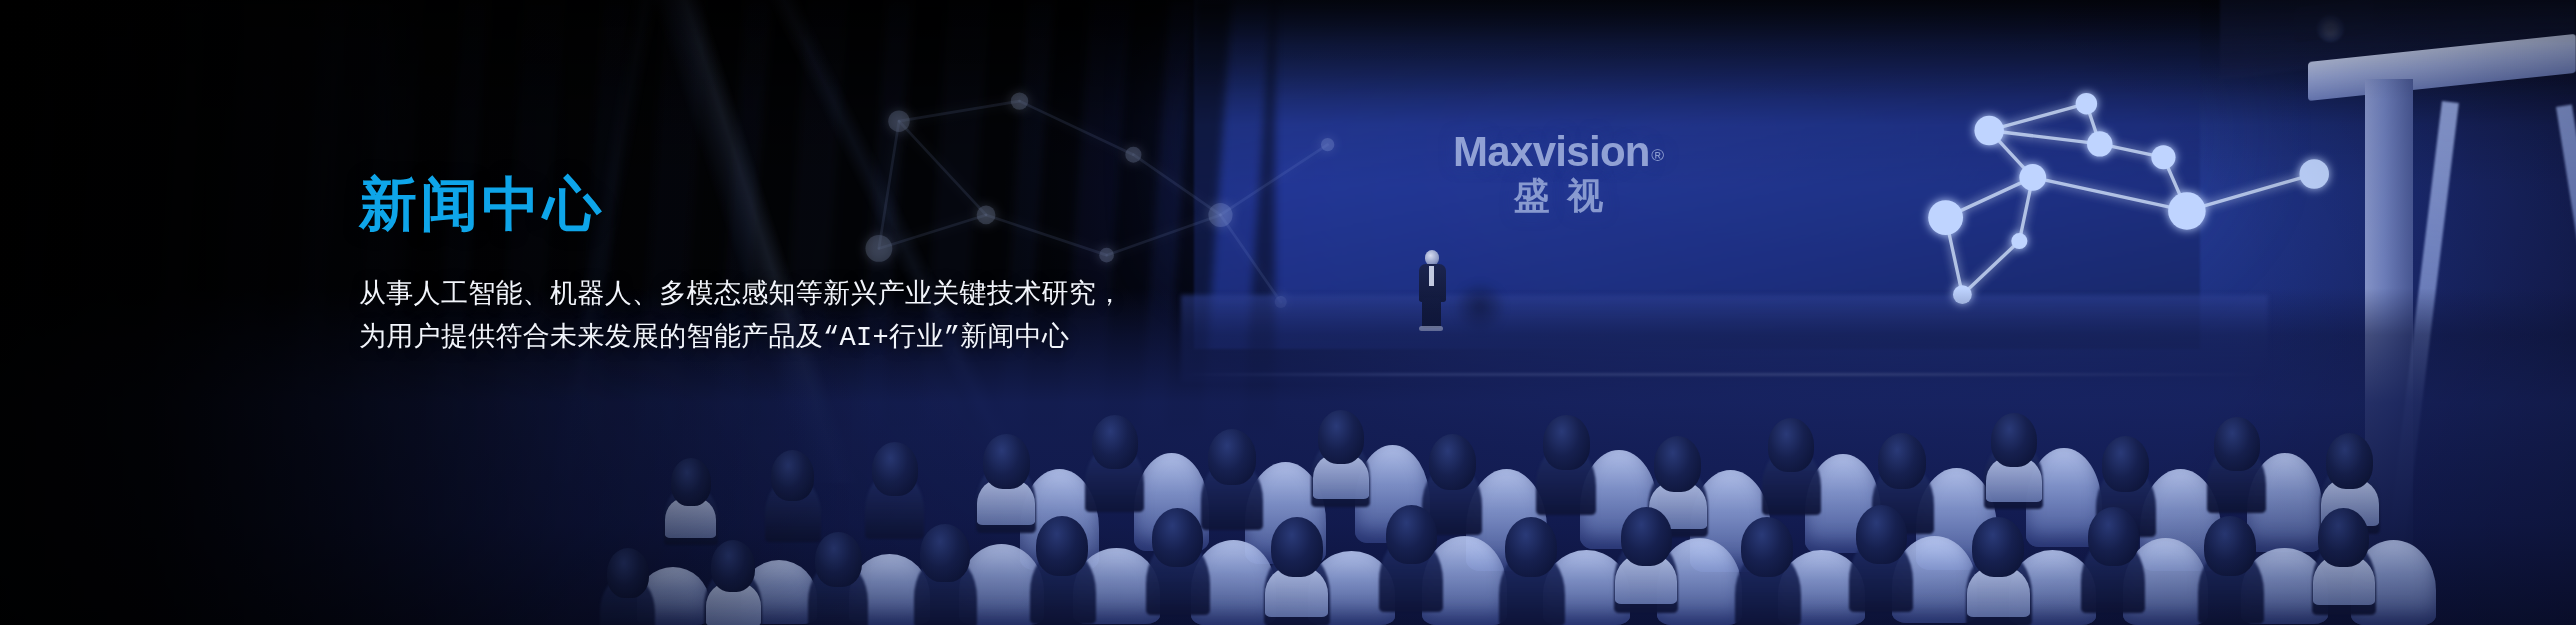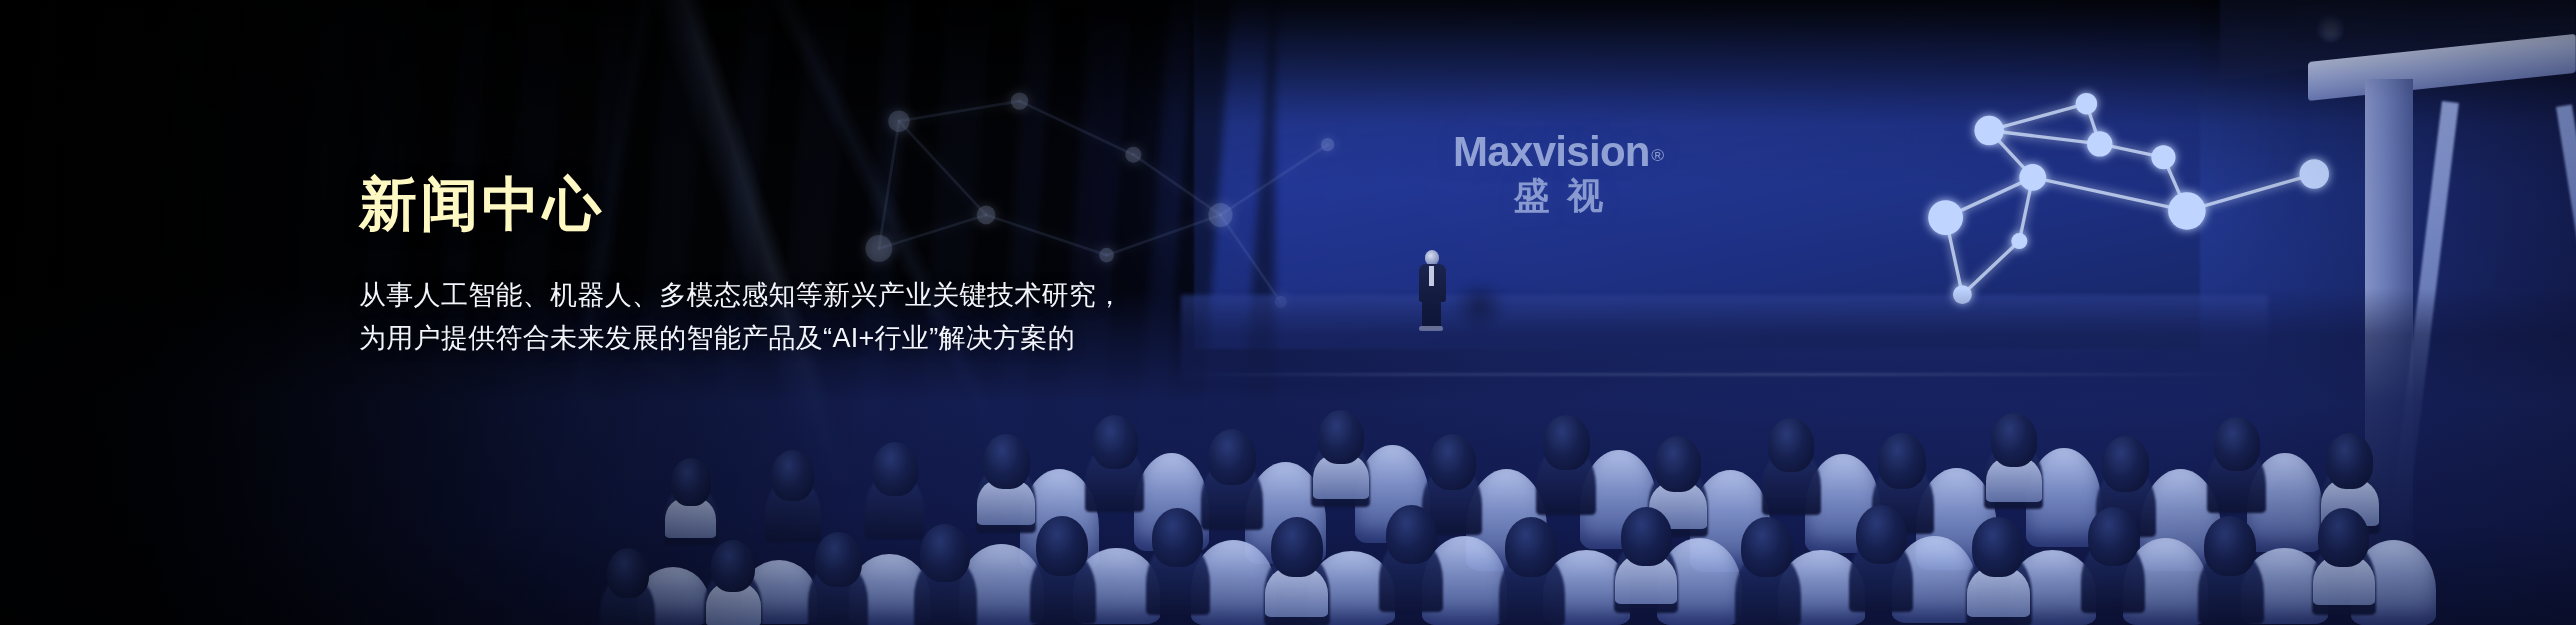--- a/index.html
+++ b/index.html
@@ -235,33 +235,34 @@
 
   
   .copy{
     position:absolute;
     left:359px; top:173px;
     z-index:40;
   }
   .headline{
     font-size:58px;
     font-weight:bold;
-    color:#fef9c3;
+    color:#0ea5e9;
     letter-spacing:3.4px;
     line-height:1.08;
     text-shadow:0 1.3px 16px rgba(0,0,0,.75);
   }
   .subcopy{
     margin-top:38px;
     font-size:27px;
     font-weight:normal;
     color:#f2f5fb;
     line-height:1.62;
     letter-spacing:0.3px;
     text-shadow:0 1.3px 12px rgba(0,0,0,.8);
+    font-family:Liberation Mono, monospace;
   }
   .subcopy div{ white-space:nowrap; }
 
   
   .vignette{
     background:
       linear-gradient(90deg, rgba(0,0,0,.95) 0%, rgba(0,0,0,.88) 6%, rgba(0,0,0,.62) 13%, rgba(0,0,0,.25) 22%, rgba(0,0,0,0) 34%),
       radial-gradient(ellipse 1610px 805px at 62% 48%, rgba(0,0,0,0) 40%, rgba(0,0,0,.30) 78%, rgba(0,0,0,.55) 100%);
     z-index:30;
     pointer-events:none;
@@ -484,18 +485,18 @@
       </div>
   </div>
 
   <div class="layer vignette"></div>
   <div class="layer top-dark"></div>
 
   <div class="copy">
     <h1 class="headline">新闻中心</h1>
     <div class="subcopy">
       <div>从事人工智能、机器人、多模态感知等新兴产业关键技术研究，</div>
-      <div>为用户提供符合未来发展的智能产品及“AI+行业”解决方案的</div>
+      <div>为用户提供符合未来发展的智能产品及“AI+行业”新闻中心</div>
     </div>
   </div>
 
 </div>
 
 
 </body></html>

